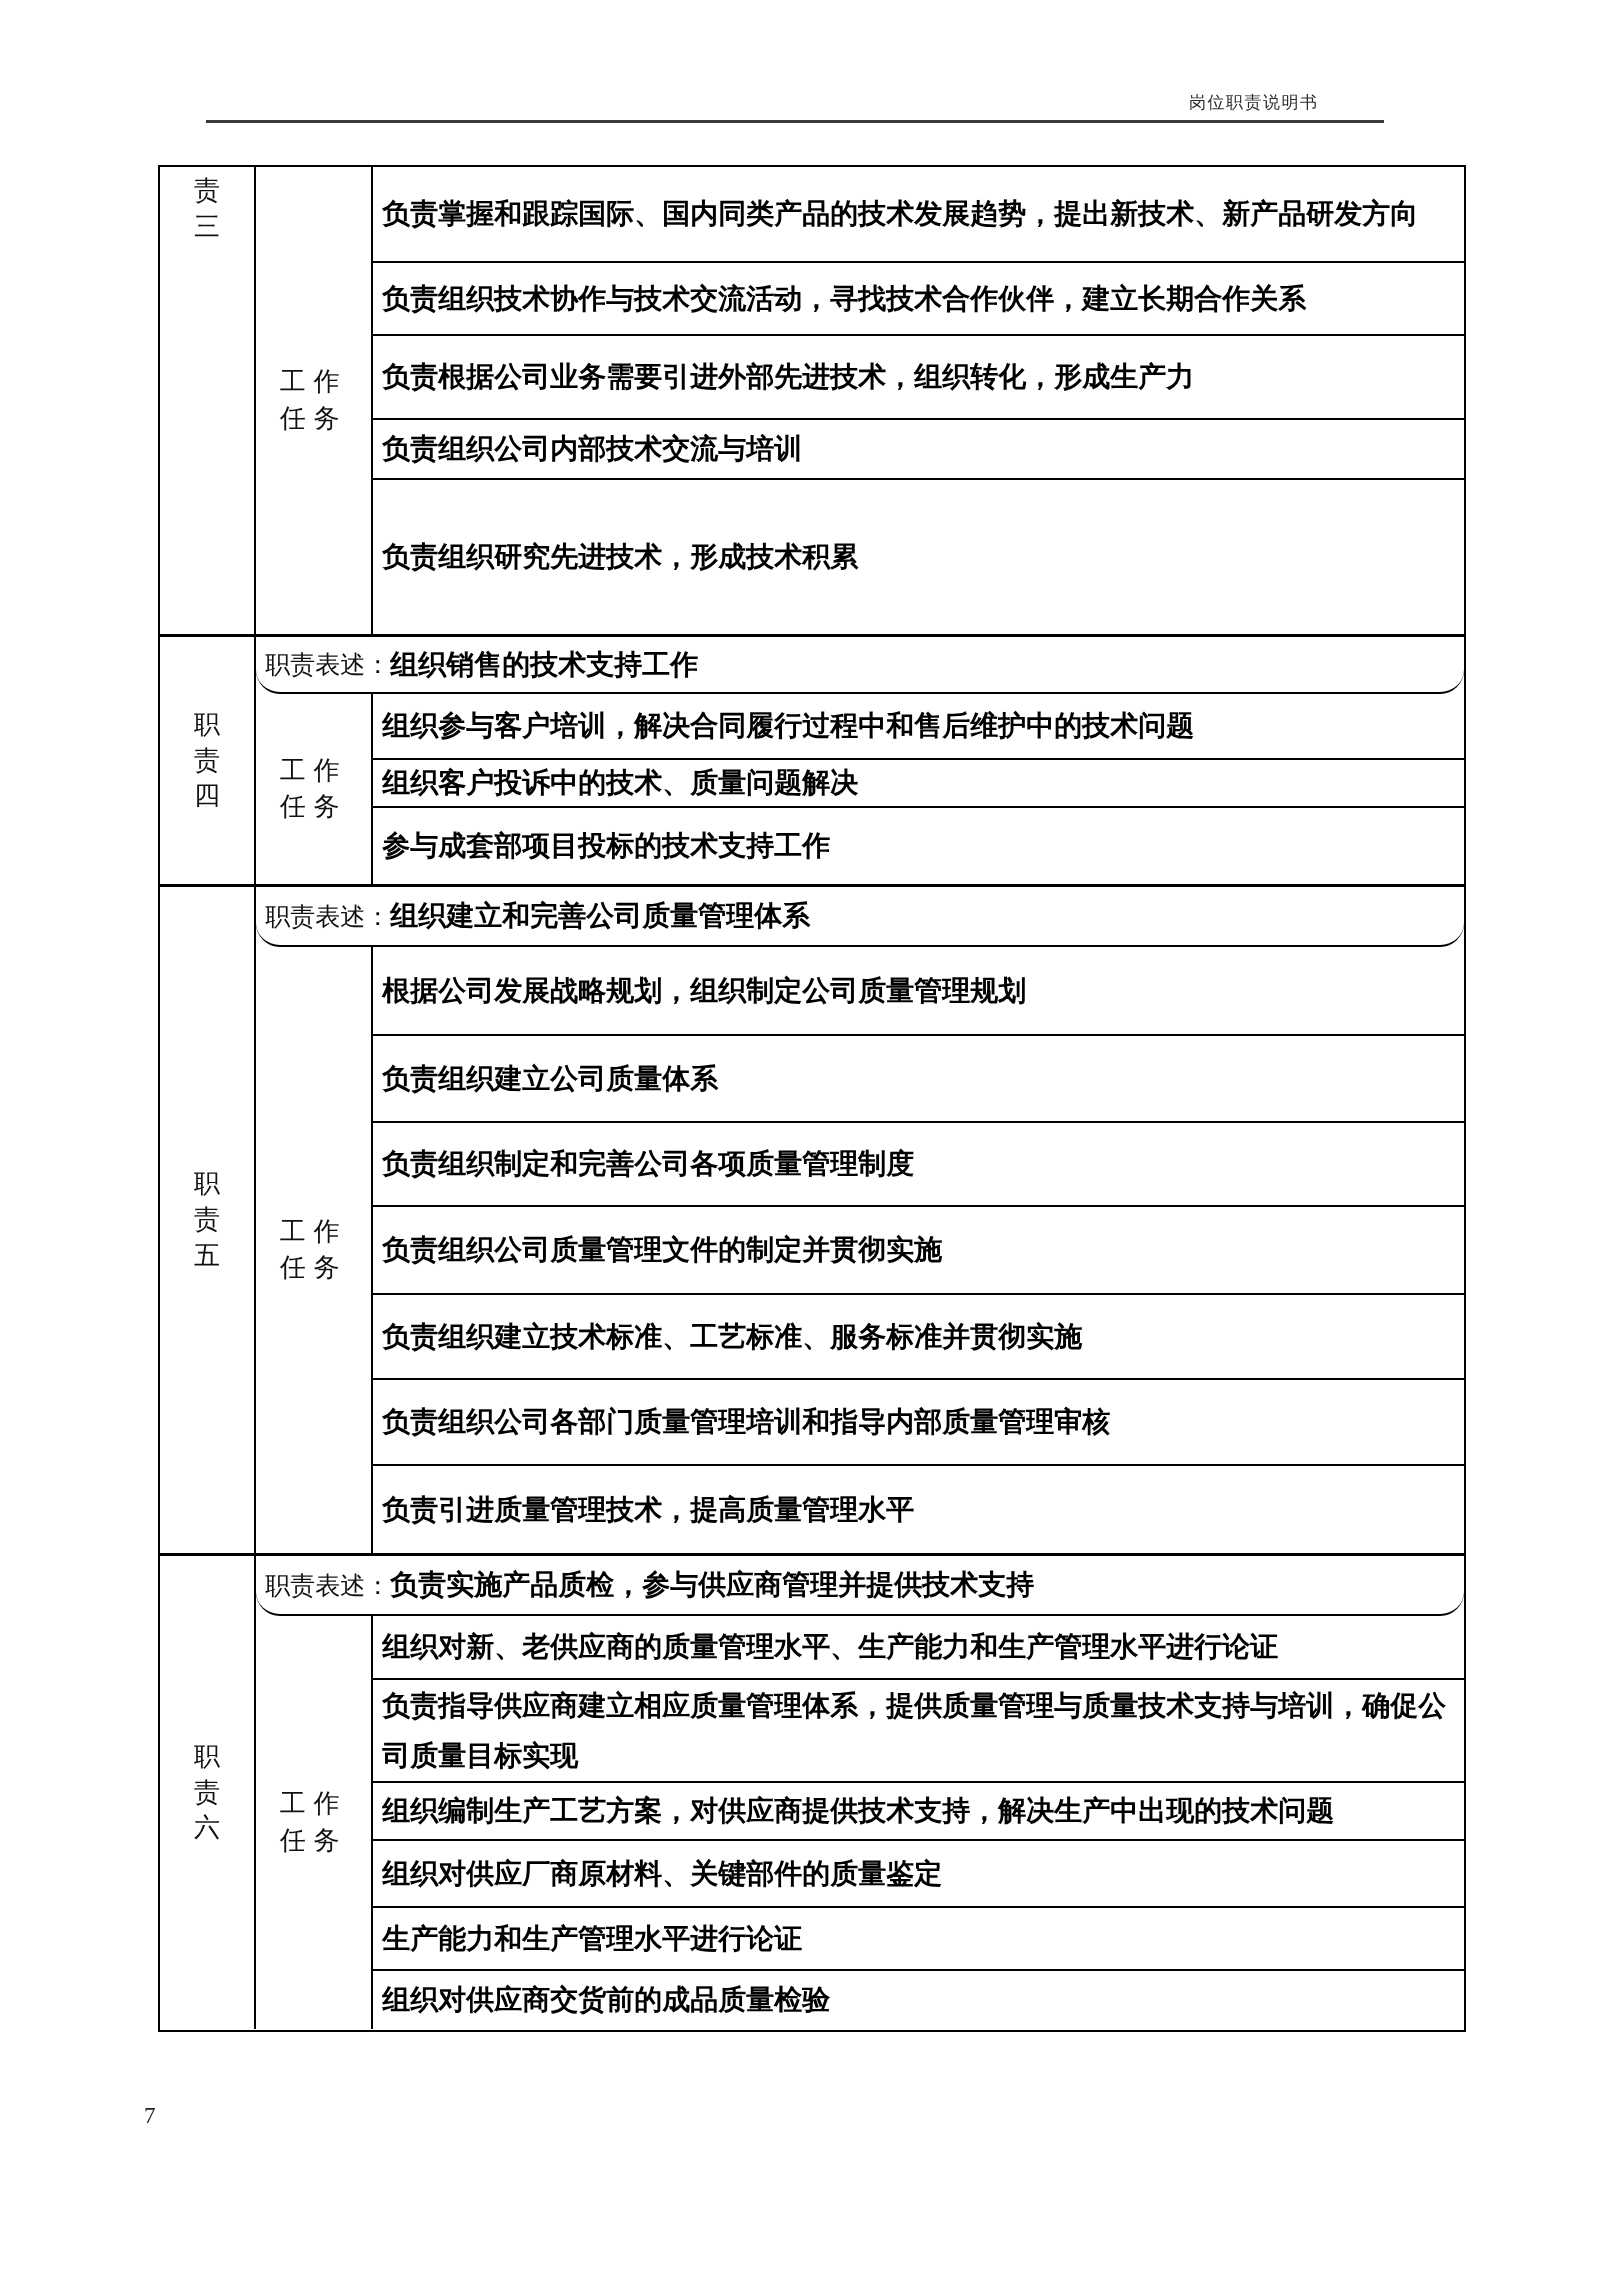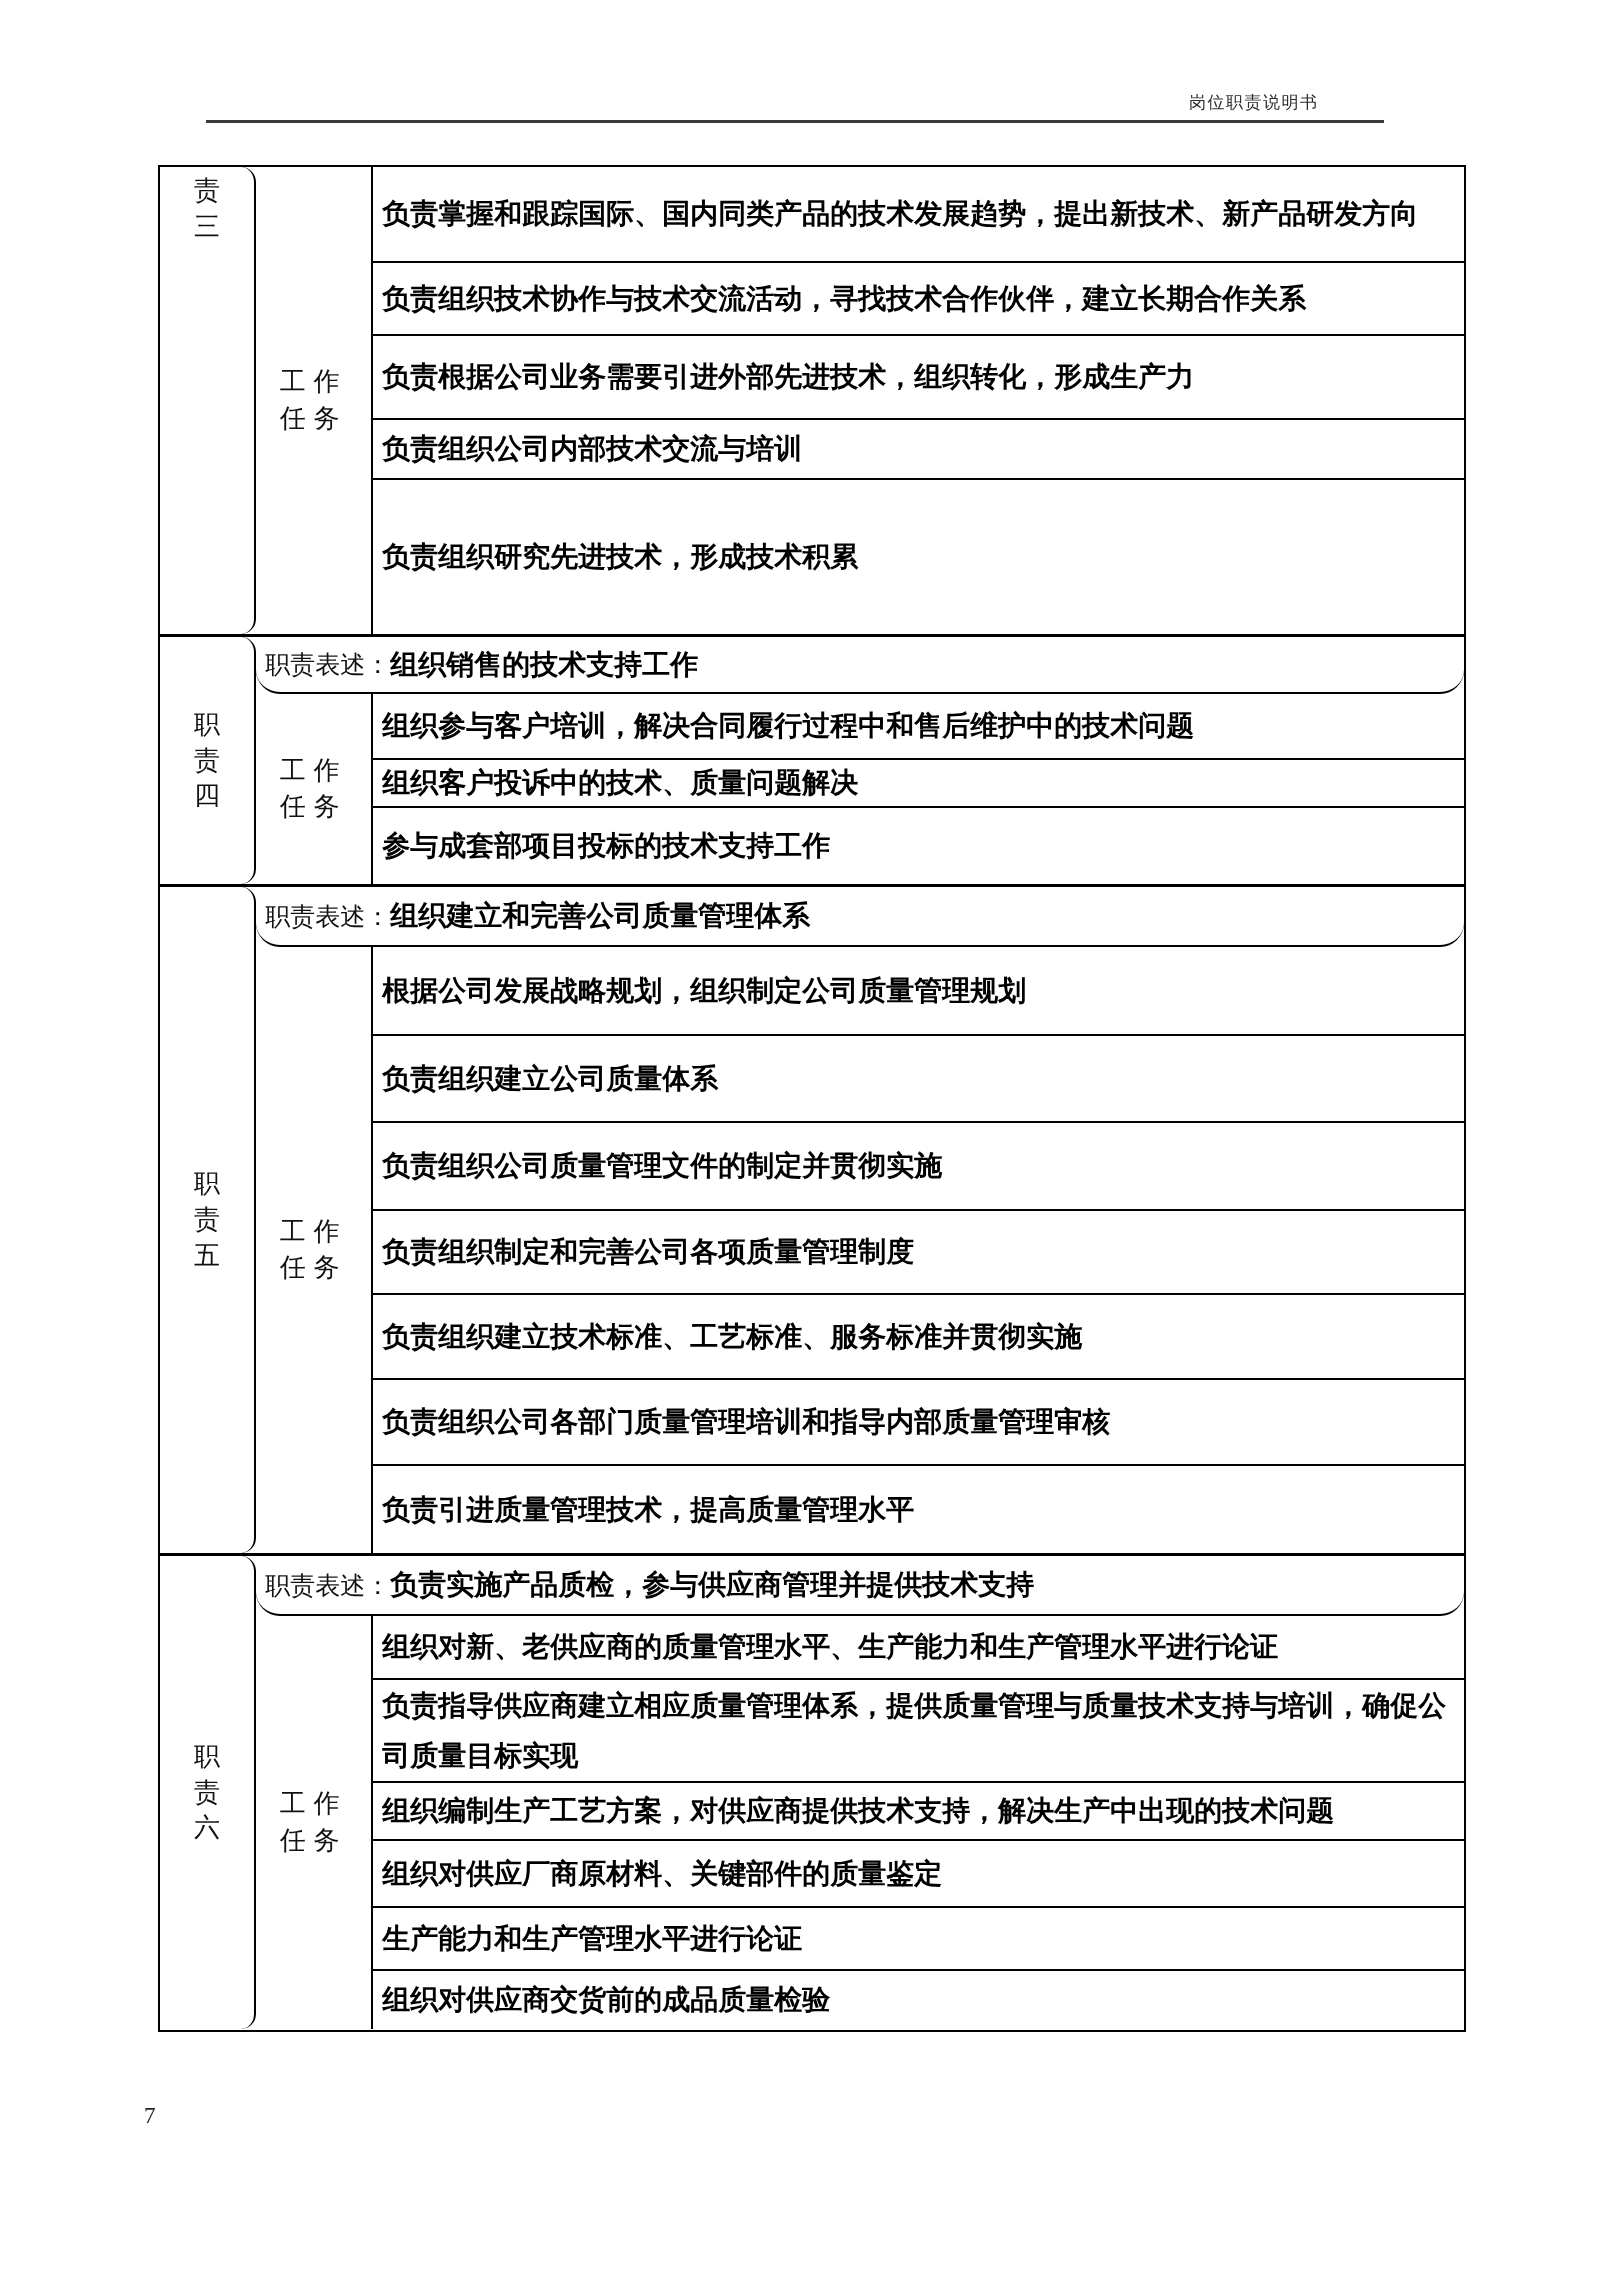--- a/index.html
+++ b/index.html
@@ -59,21 +59,20 @@
     border-top: 3.1px solid #000000;
   }
   .col-label {
     width: 96px;
     flex: 0 0 96px;
     border-right: 2.3px solid #000000;
     box-sizing: border-box;
     display: flex;
     align-items: center;
     justify-content: center;
-    border-radius: 15px;
   }
   .col-label.top {
     align-items: flex-start;
     padding-top: 6.1px;
   }
   .v-label {
     width: 31px;
     font-size: 26px;
     line-height: 1.38;
     text-align: center;
@@ -251,25 +250,25 @@
           <div class="task-label-cell">
             <div class="task-label">工作任务</div>
           </div>
           <div class="tasks">
             <div class="task-row" style="height:87px">
               <div class="task-text">根据公司发展战略规划，组织制定公司质量管理规划</div>
             </div>
             <div class="task-row" style="height:87px">
               <div class="task-text">负责组织建立公司质量体系</div>
             </div>
+            <div class="task-row" style="height:84px">
+              <div class="task-text">负责组织制定和完善公司各项质量管理制度</div>
+            </div>
             <div class="task-row" style="height:88px">
               <div class="task-text">负责组织公司质量管理文件的制定并贯彻实施</div>
-            </div>
-            <div class="task-row" style="height:84px">
-              <div class="task-text">负责组织制定和完善公司各项质量管理制度</div>
             </div>
             <div class="task-row" style="height:85px">
               <div class="task-text">负责组织建立技术标准、工艺标准、服务标准并贯彻实施</div>
             </div>
             <div class="task-row" style="height:86px">
               <div class="task-text">负责组织公司各部门质量管理培训和指导内部质量管理审核</div>
             </div>
             <div class="task-row grow">
               <div class="task-text">负责引进质量管理技术，提高质量管理水平</div>
             </div>

